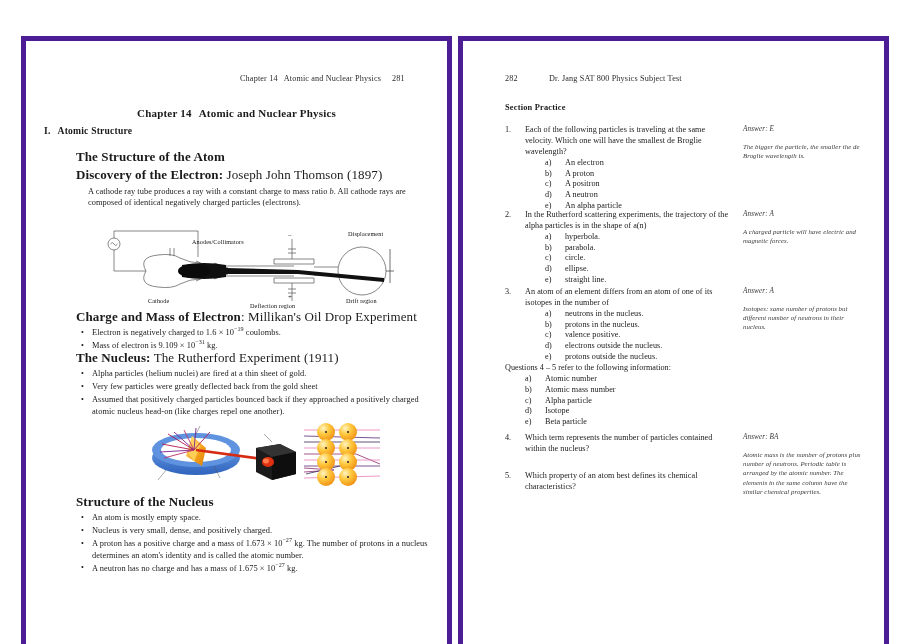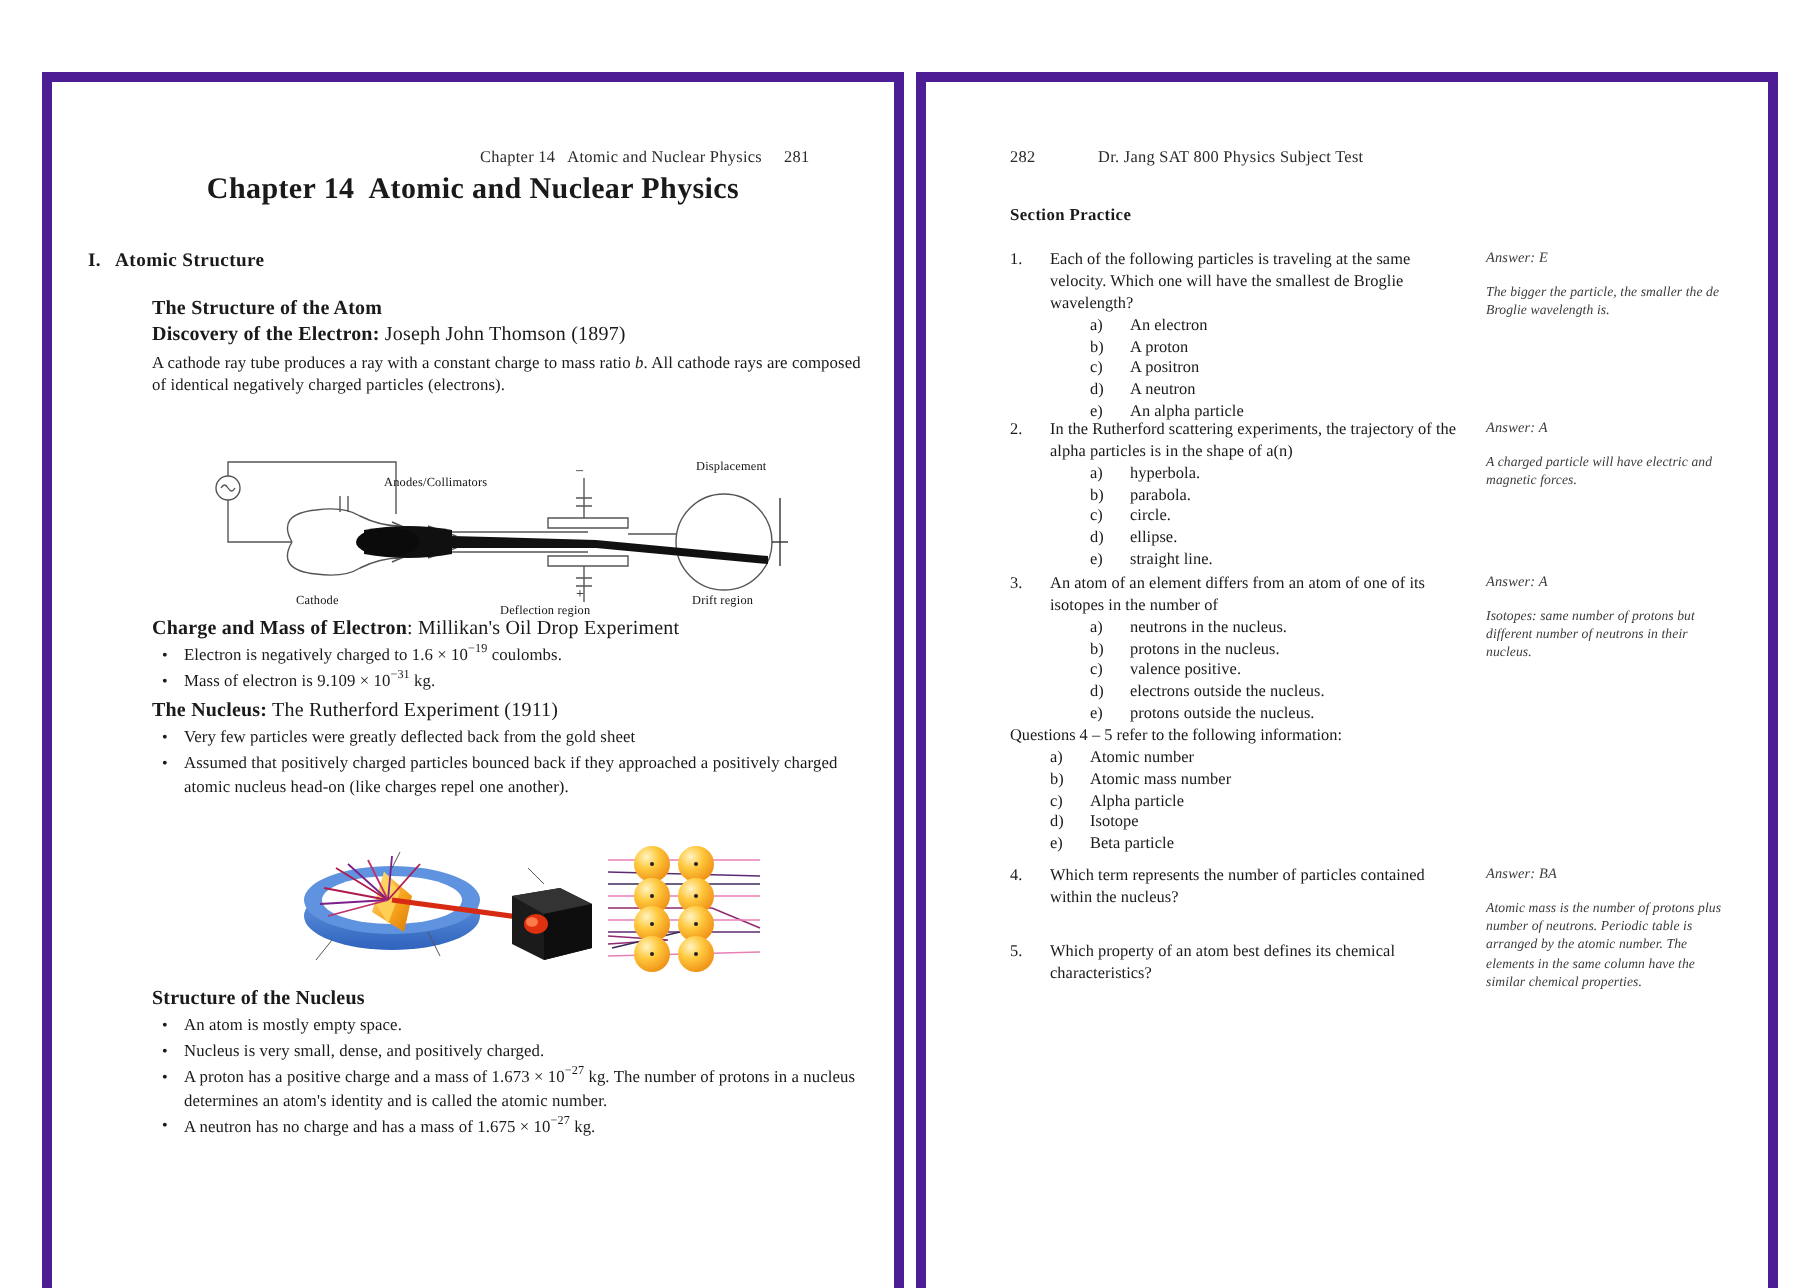--- a/index.html
+++ b/index.html
@@ -12,27 +12,27 @@
 
   
   .runhead{position:absolute;font-size:8.2px;letter-spacing:.15px;color:#2b2b2b;white-space:nowrap;}
   #rh-left{top:33px;left:214px;}
   #rh-left .sep{display:inline-block;width:6px;}
   #rh-left .pno{display:inline-block;margin-left:11px;}
   #rh-right{top:33px;left:42px;}
   #rh-right .pno{display:inline-block;width:44px;}
 
   
-  .chapter-title{position:absolute;top:46px;left:0;width:100%;text-align:center;font-size:15px;font-weight:bold;letter-spacing:.2px;}
+  .chapter-title{position:absolute;top:66px;left:0;width:100%;text-align:center;font-size:11px;font-weight:bold;letter-spacing:.2px;}
   .chapter-title .gap{display:inline-block;width:7px;}
   .sec-num{position:absolute;top:84px;left:18px;font-size:9.6px;font-weight:bold;letter-spacing:.2px;font-family:Liberation Serif, serif;}
   .sec-num .gap{display:inline-block;width:7px;}
 
   .lblk{position:absolute;left:50px;width:360px;}
-  .h3{font-size:10px;font-weight:bold;letter-spacing:.1px;margin:0 0 2px 0;}
+  .h3{font-size:13px;font-weight:bold;letter-spacing:.1px;margin:0 0 2px 0;}
   .h3r{font-weight:normal;}
   .para{font-size:8.4px;line-height:11.4px;margin:0;letter-spacing:.05px;}
   .para i{font-style:italic;}
 
   ul.bl{list-style:none;margin:1px 0 0 0;padding:0;}
   ul.bl li{position:relative;padding-left:16px;font-size:8.4px;line-height:11.6px;margin-bottom:1.5px;letter-spacing:.05px;}
   ul.bl li:before{content:"\2022";position:absolute;left:5px;top:-0.5px;font-size:8px;}
   sup{font-size:6.1px;vertical-align:super;line-height:0;}
 
   
@@ -74,21 +74,21 @@
         <span>Chapter 14</span><span class="gap"></span><span>Atomic and Nuclear Physics</span>
       </div>
 
       <div class="sec-num">
         <span>I.</span><span class="gap"></span><span>Atomic Structure</span>
       </div>
 
       <div class="lblk" style="top:108px;">
         <div class="h3">The Structure of the Atom</div>
         <div class="h3"><span>Discovery of the Electron:</span><span class="h3r"> Joseph John Thomson (1897)</span></div>
-        <p class="para" style="margin-top:3px;"><span>A cathode ray tube produces a ray with a constant charge to mass ratio </span><i>b</i><span>. All cathode rays are composed of identical negatively charged particles (electrons).</span></p>
+        <p class="para" style="margin-top:3px;margin-left:12px;"><span>A cathode ray tube produces a ray with a constant charge to mass ratio </span><i>b</i><span>. All cathode rays are composed of identical negatively charged particles (electrons).</span></p>
       </div>
 
       <div class="crt">
         <svg width="320" height="82" viewBox="0 0 320 82">
           <g fill="none" stroke="#555" stroke-width="0.7">
 
             <circle cx="16" cy="17" r="6"></circle>
             <path d="M12.5 17 q1.8 -3 3.5 0 q1.8 3 3.5 0"></path>
             <path d="M16 11 L16 4 L100 4 L100 30"></path>
             <path d="M16 23 L16 44 L48 44"></path>
@@ -136,20 +136,21 @@
         <div class="h3"><span>Charge and Mass of Electron</span><span class="h3r">: Millikan's Oil Drop Experiment</span></div>
         <ul class="bl">
           <li><span>Electron is negatively charged to 1.6 × 10</span><sup>−19</sup><span> coulombs.</span></li>
           <li><span>Mass of electron is 9.109 × 10</span><sup>−31</sup><span> kg.</span></li>
         </ul>
       </div>
 
       <div class="lblk" style="top:309px;">
         <div class="h3"><span>The Nucleus:</span><span class="h3r"> The Rutherford Experiment (1911)</span></div>
         <ul class="bl">
+          <li><span>Alpha particles (helium nuclei) are fired at a thin sheet of gold.</span></li>
           <li><span>Very few particles were greatly deflected back from the gold sheet</span></li>
           <li><span>Assumed that positively charged particles bounced back if they approached a positively charged atomic nucleus head-on (like charges repel one another).</span></li>
         </ul>
       </div>
 
       <div class="ruth">
         <svg width="240" height="64" viewBox="0 0 240 64">
           <defs>
             <radialGradient id="gAtom" cx="35%" cy="30%" r="75%">
               <stop offset="0%" stop-color="#fff4c2"></stop>

